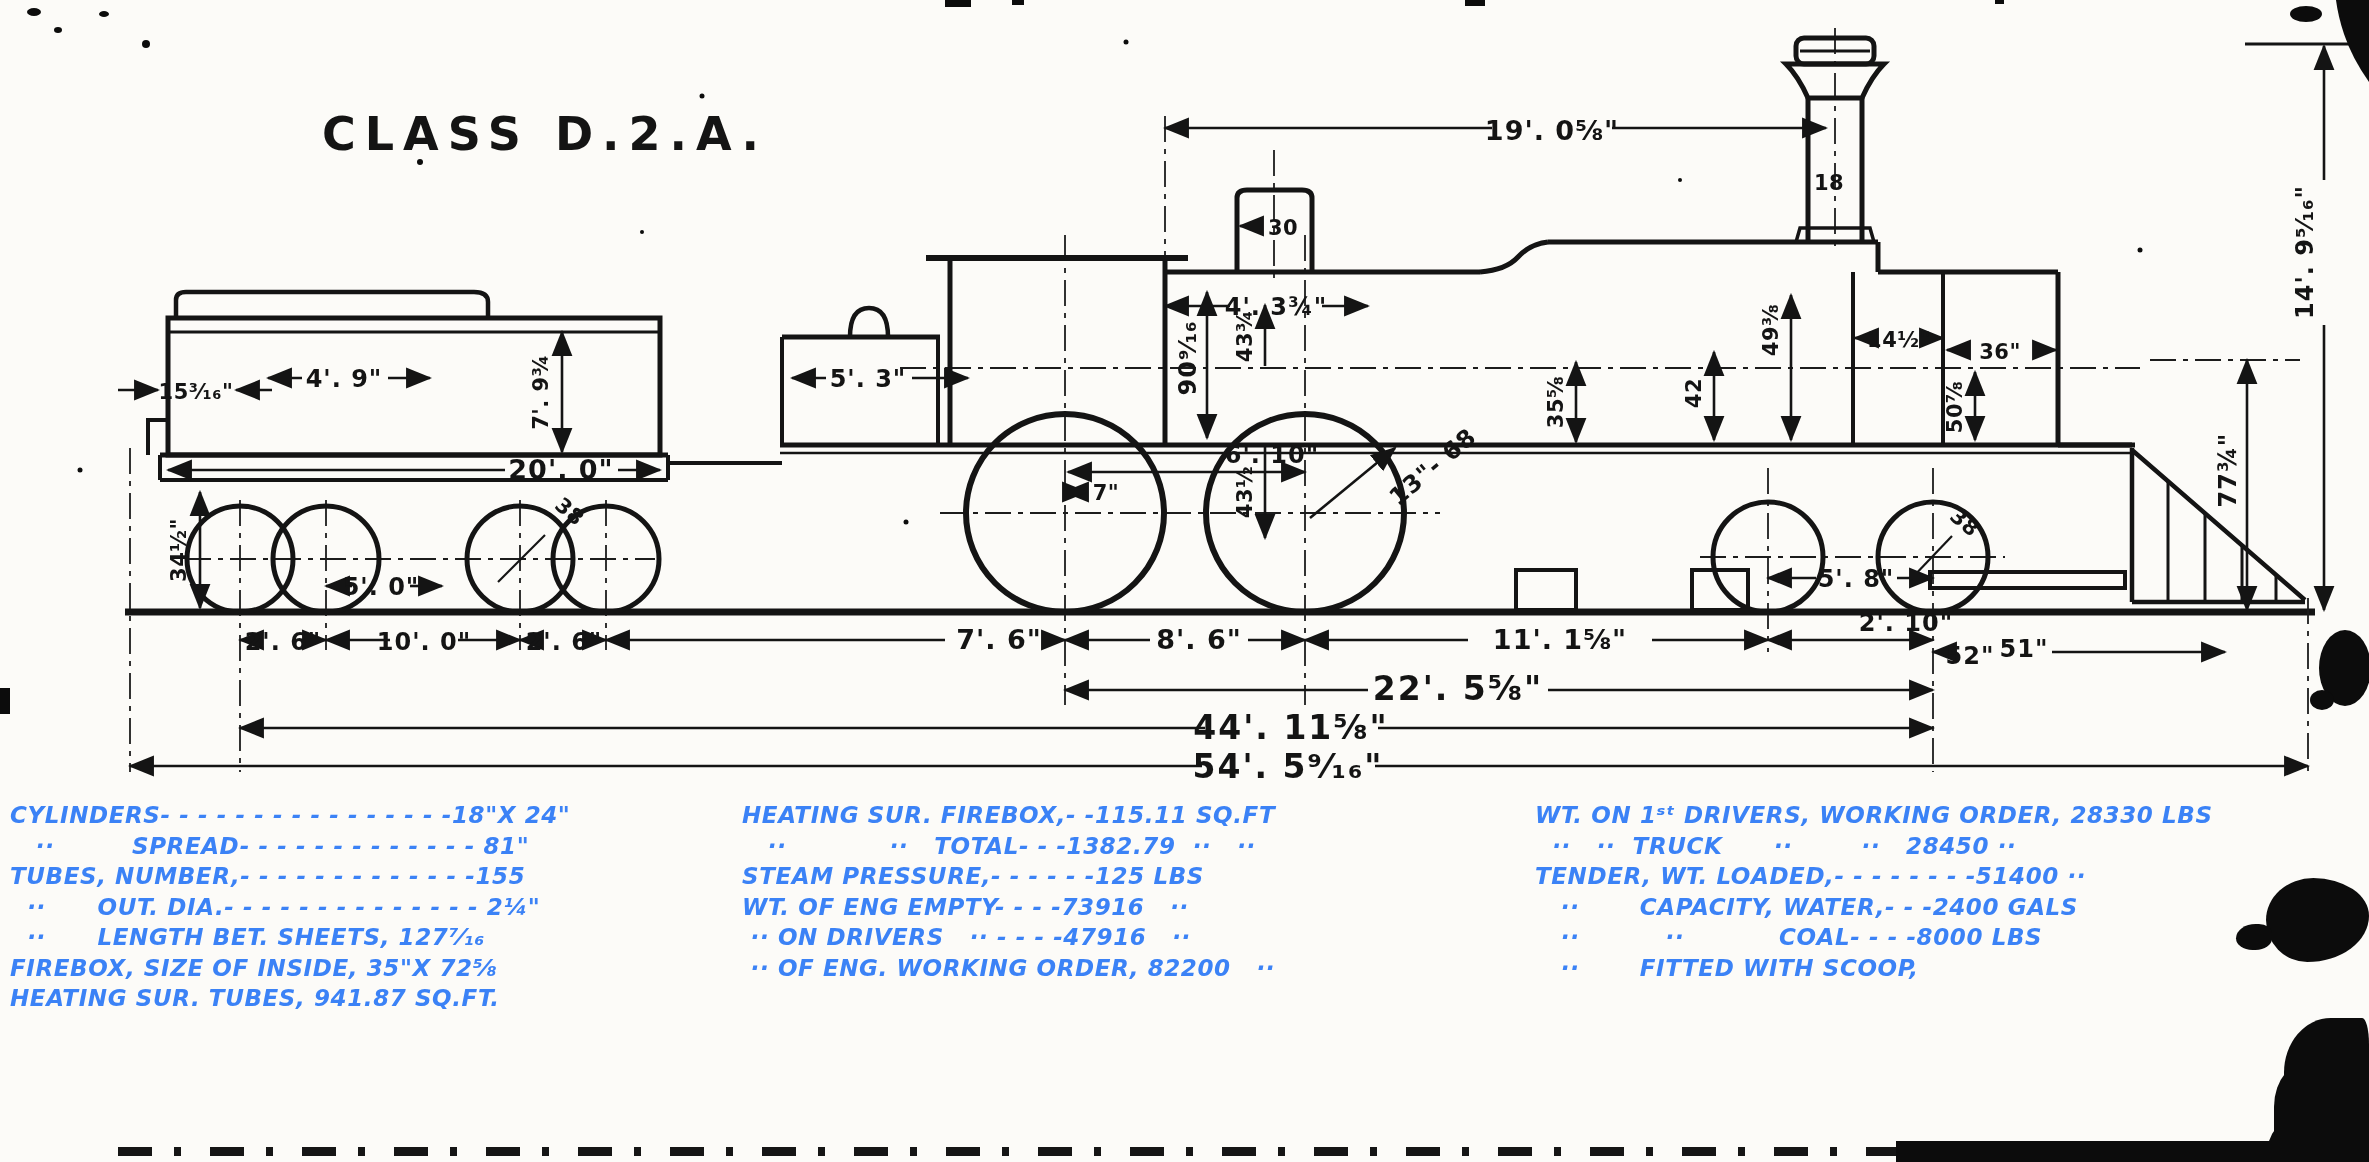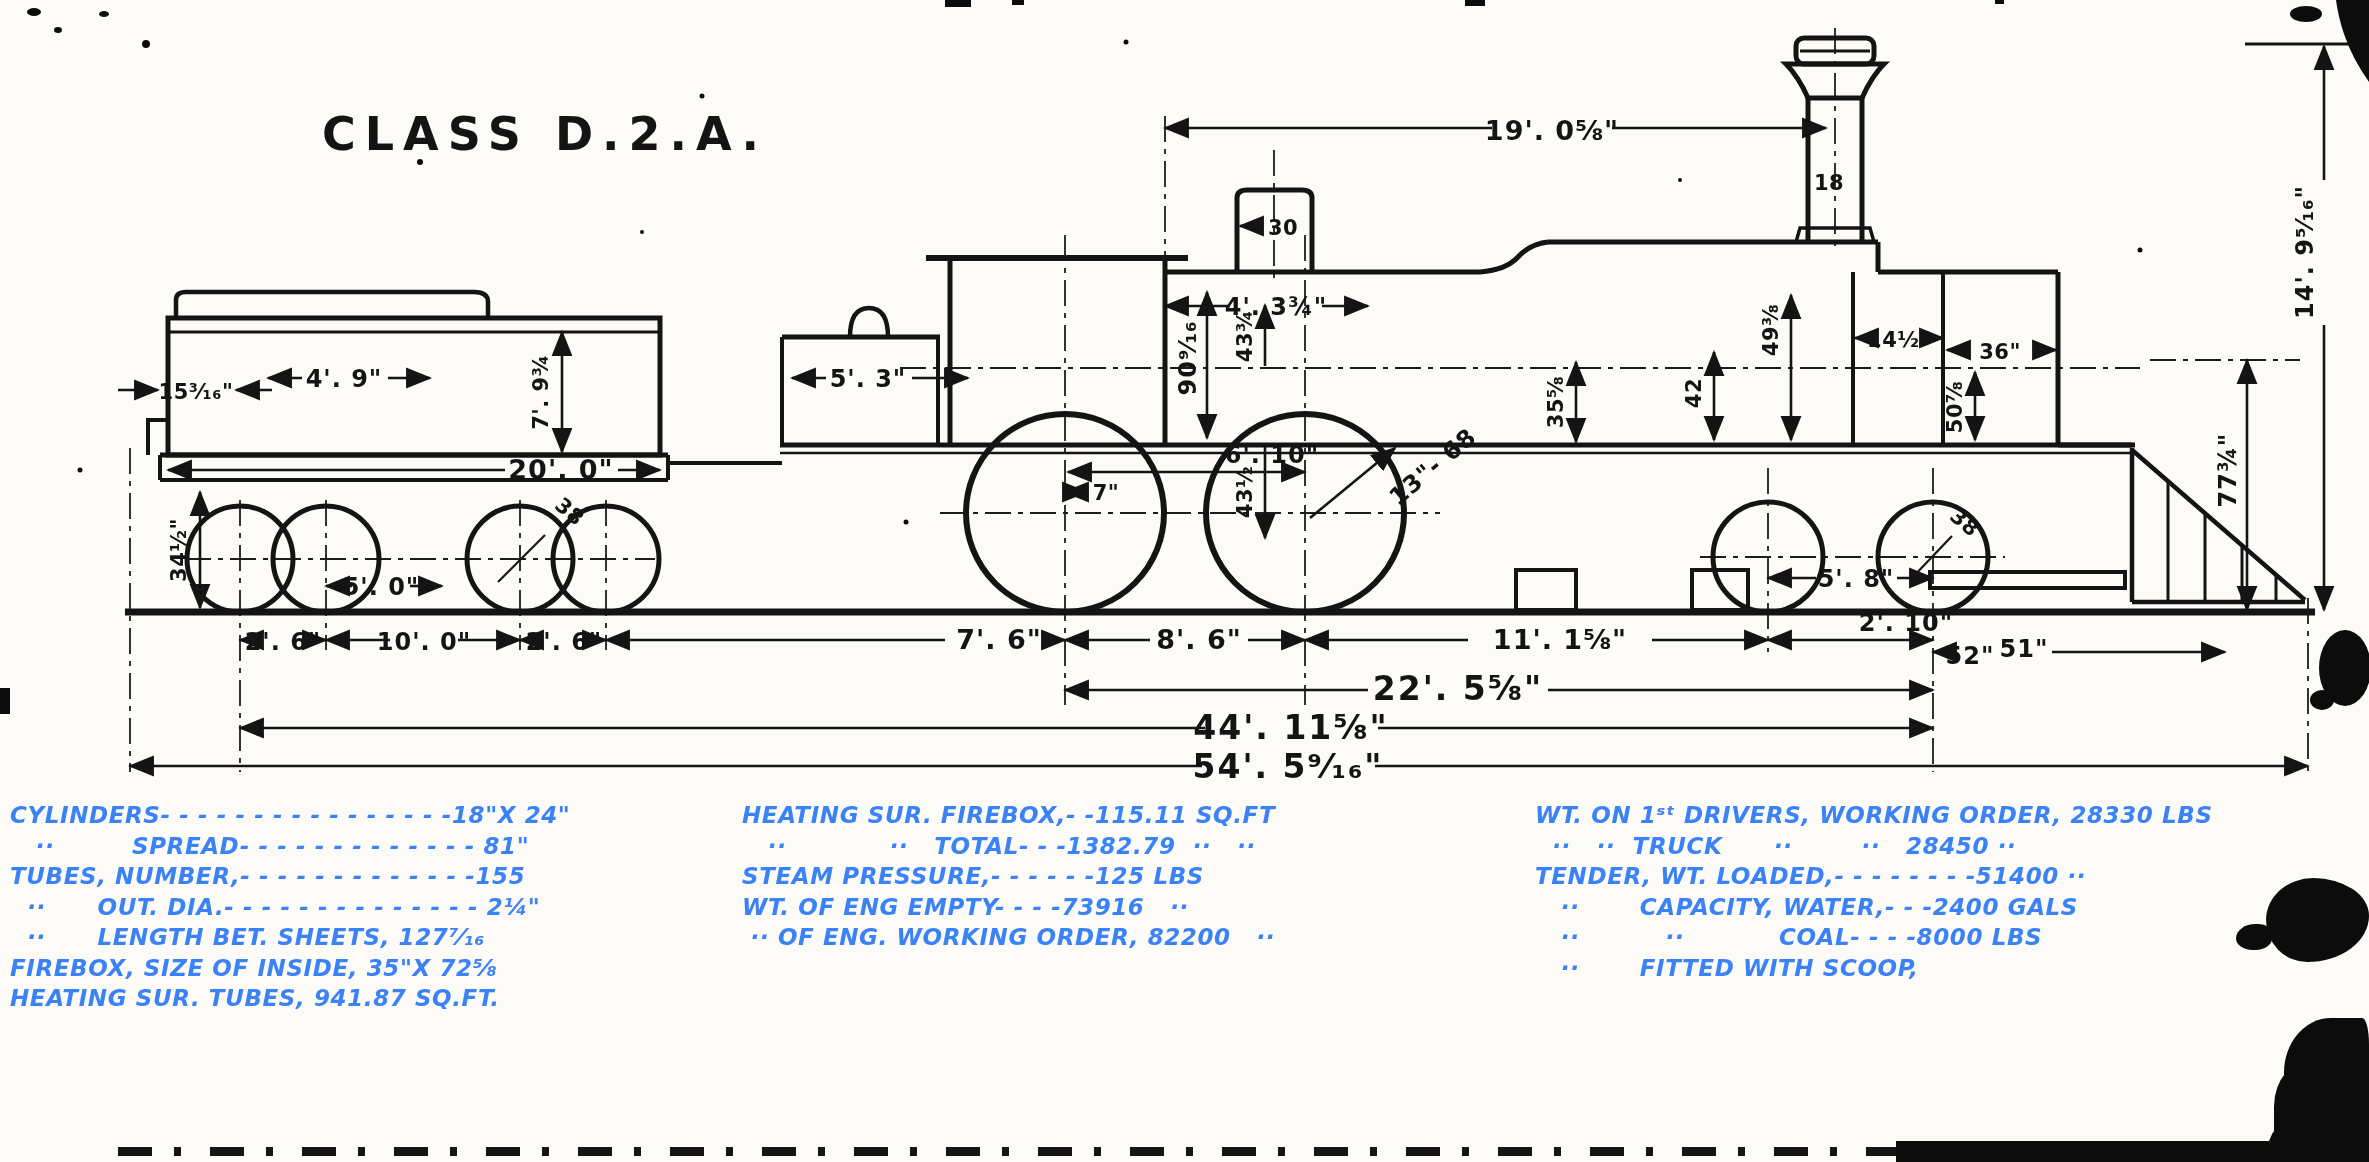--- a/index.html
+++ b/index.html
@@ -295,20 +295,21 @@
     <div class="spec-row">  ··      OUT. DIA.- - - - - - - - - - - - - - 2¼"</div>
     <div class="spec-row">  ··      LENGTH BET. SHEETS, 127⁷⁄₁₆</div>
     <div class="spec-row">FIREBOX, SIZE OF INSIDE, 35"X 72⅝</div>
     <div class="spec-row">HEATING SUR. TUBES, 941.87 SQ.FT.</div>
   </div>
   <div id="col2" class="spec-col">
     <div class="spec-row">HEATING SUR. FIREBOX,- -115.11 SQ.FT</div>
     <div class="spec-row">   ··            ··   TOTAL- - -1382.79  ··   ··</div>
     <div class="spec-row">STEAM PRESSURE,- - - - - -125 LBS</div>
     <div class="spec-row">WT. OF ENG EMPTY- - - -73916   ··</div>
+    <div class="spec-row"> ·· ON DRIVERS   ·· - - - -47916   ··</div>
     <div class="spec-row"> ·· OF ENG. WORKING ORDER, 82200   ··</div>
   </div>
   <div id="col3" class="spec-col">
     <div class="spec-row">WT. ON 1ˢᵗ DRIVERS, WORKING ORDER, 28330 LBS</div>
     <div class="spec-row">  ··   ··  TRUCK      ··        ··   28450 ··</div>
     <div class="spec-row">TENDER, WT. LOADED,- - - - - - - -51400 ··</div>
     <div class="spec-row">   ··       CAPACITY, WATER,- - -2400 GALS</div>
     <div class="spec-row">   ··          ··           COAL- - - -8000 LBS</div>
     <div class="spec-row">   ··       FITTED WITH SCOOP,</div>
   </div>

